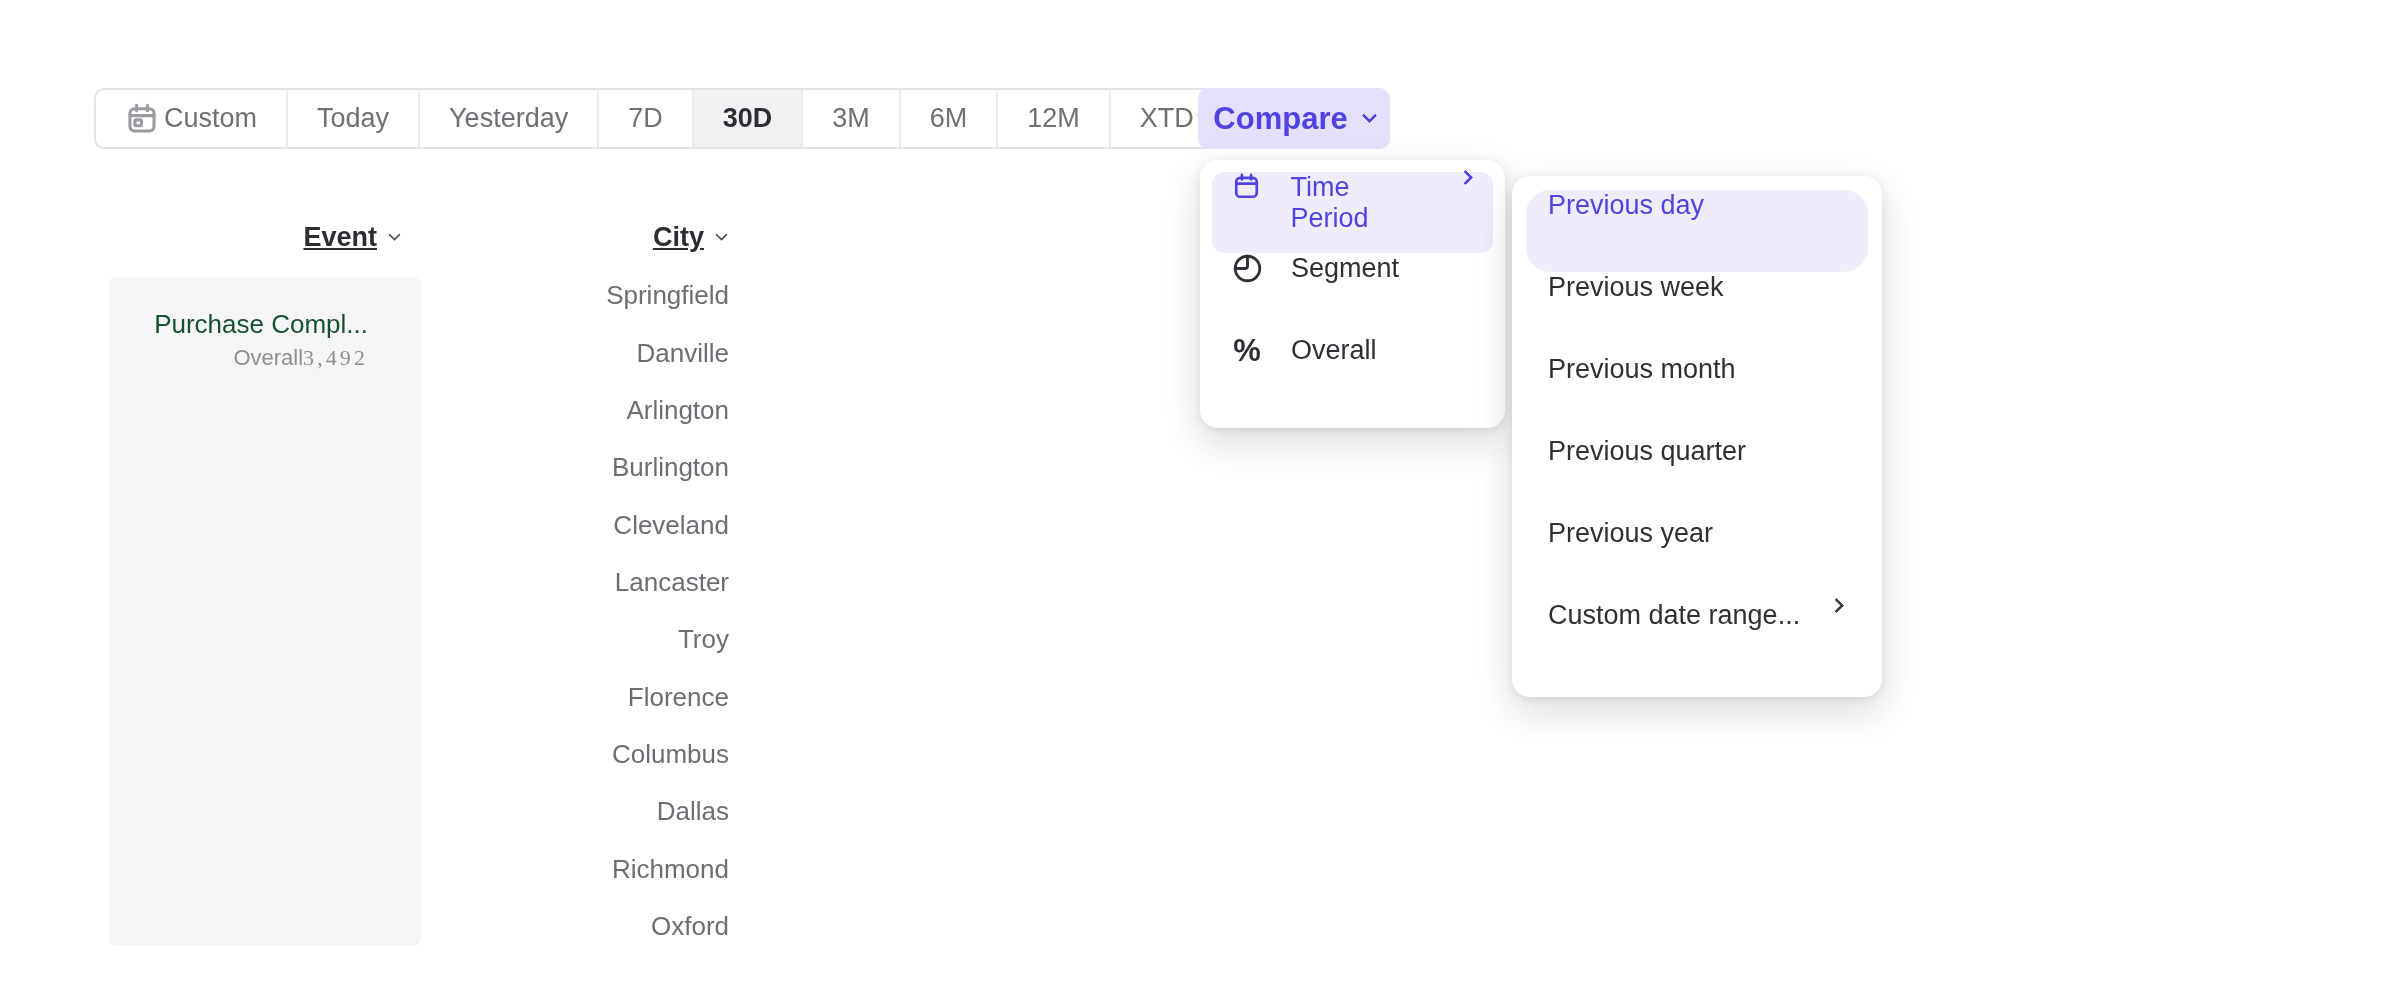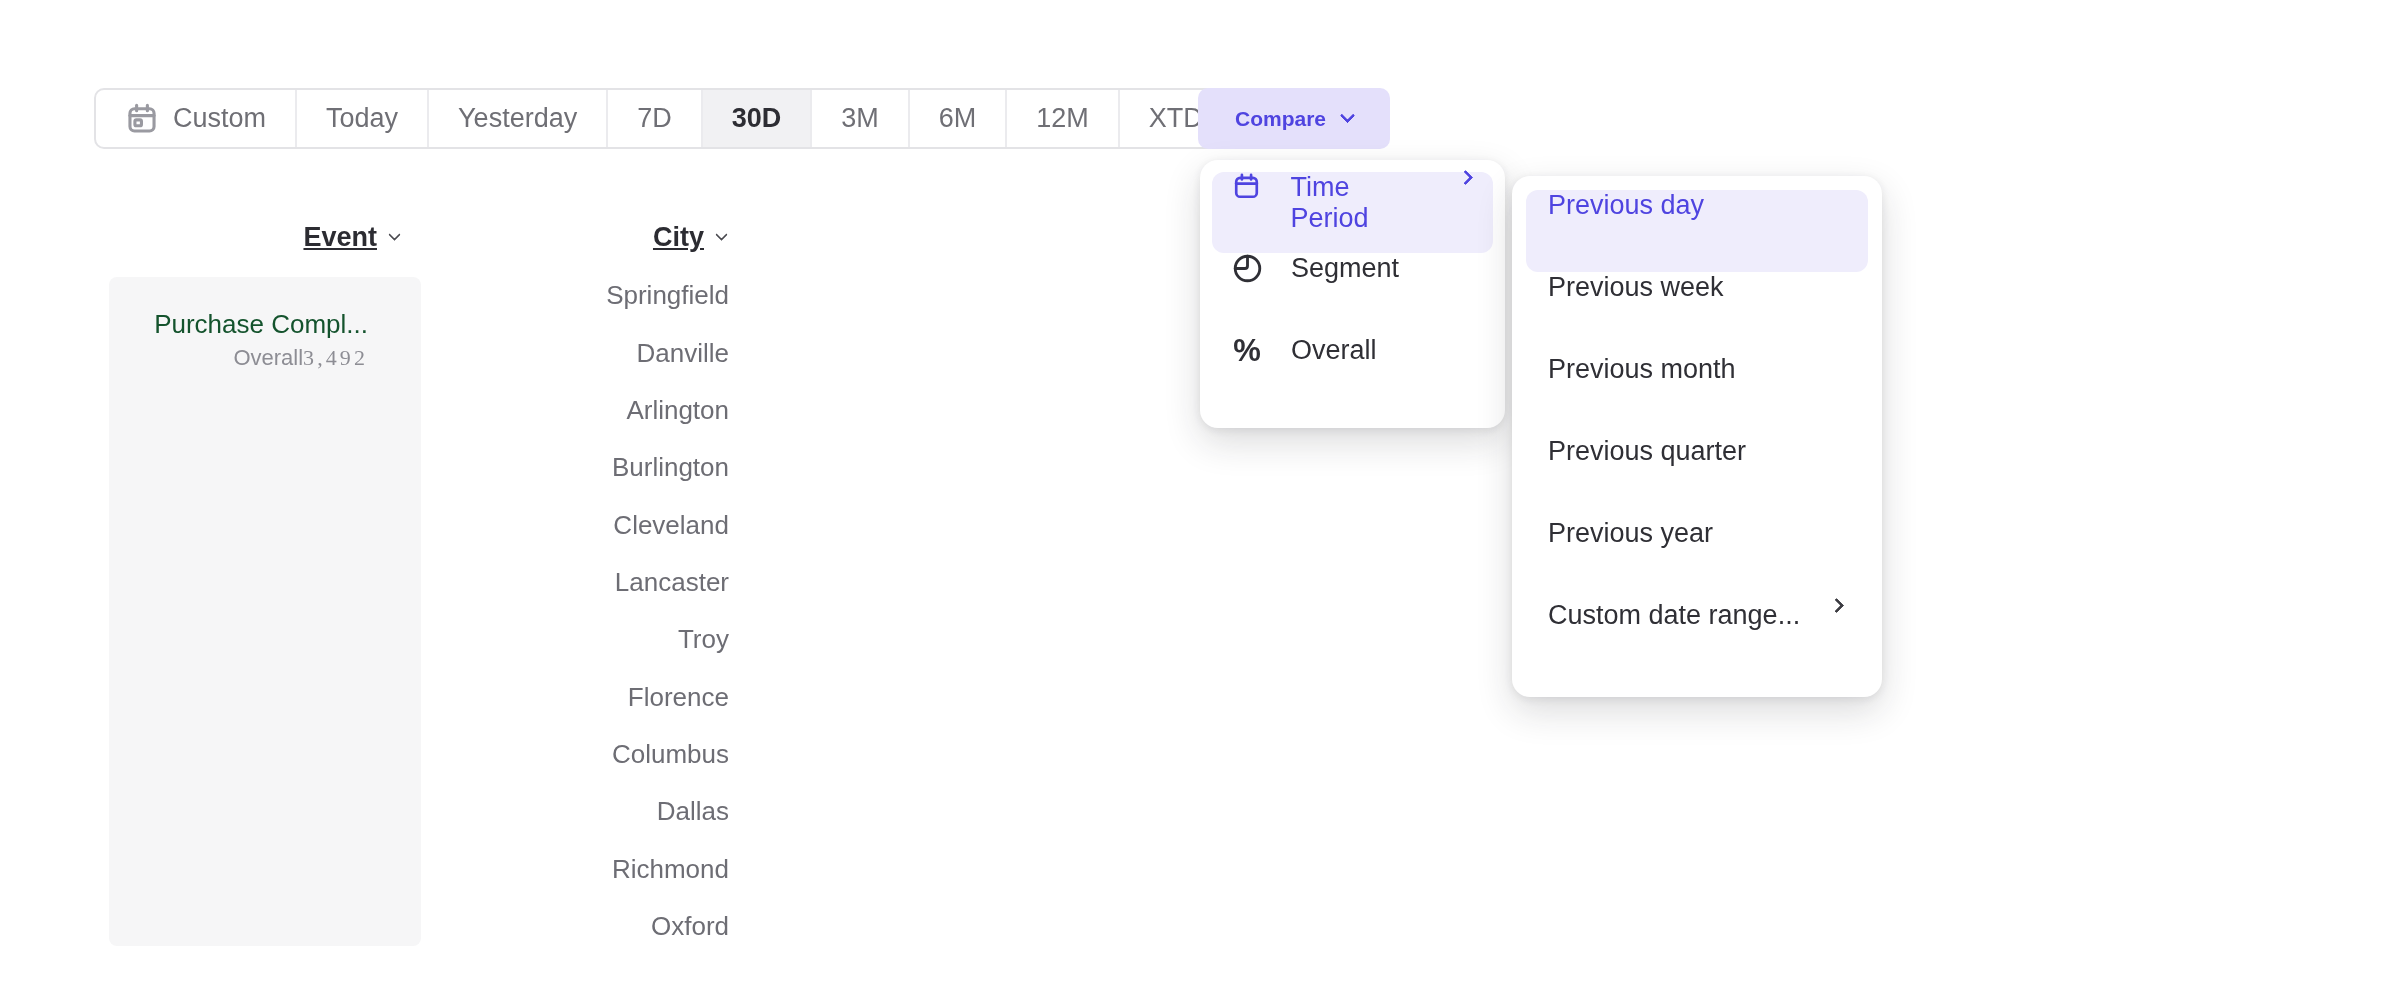--- a/index.html
+++ b/index.html
@@ -11,33 +11,33 @@
     overflow: hidden;
   }
 
   
   .toolbar { position: absolute; left: 94px; top: 88px; display: flex; }
   .seg-control {
     display: flex; height: 61px; background: #fff;
     border: 2px solid #e3e3e6; border-radius: 10px; overflow: hidden;
   }
   .seg {
-    display: flex; align-items: center; gap: 14px;
+    display: flex; align-items: center; gap: 5px;
     padding: 0 29px; font-size: 27px; color: #6f6f75;
     border-right: 2px solid #ebebee; cursor: pointer; white-space: nowrap;
   }
   .seg:last-child { border-right: none; }
   .seg.active { background: #f1f1f3; color: #2d2d33; font-weight: 700; }
   .icon-svg { display: inline-block; }
   .seg .icon-svg { color: #9a9aa1; }
 
   .compare-btn {
     position: absolute; left: 1198px; top: 88px; width: 192px; height: 61px;
     border-radius: 10px; display: flex; align-items: center; justify-content: center;
-    gap: 16px; font-size: 21px; font-weight: 700; cursor: pointer;
+    gap: 16px; font-size: 31px; font-weight: 700; cursor: pointer;
   }
 
   
   .chev-down, .chev-right {
     width: 11px; height: 11px; display: inline-block; flex: 0 0 auto;
     border-right: 3px solid currentColor; border-bottom: 3px solid currentColor;
     border-radius: 1.5px;
   }
   .chev-down  { transform: rotate(45deg) translate(-2px,-2px); }
   .chev-right { transform: rotate(-45deg); }
@@ -215,21 +215,21 @@
     </div>
     <div class="menu-item">
       <span class="icon-cell">
         <span class="pct">%</span>
       </span>
       <span>Overall</span>
     </div>
   </div>
 
 <div class="menu" id="timeperiod-menu">
-    <div class="menu-item selected" style="background: rgb(239, 237, 252);">
+    <div class="menu-item selected" style="background: rgb(239, 237, 252); border-radius: 24px;">
       <span>Previous day</span>
     </div>
     <div class="menu-item">
       <span>Previous week</span>
     </div>
     <div class="menu-item">
       <span>Previous month</span>
     </div>
     <div class="menu-item">
       <span>Previous quarter</span>

